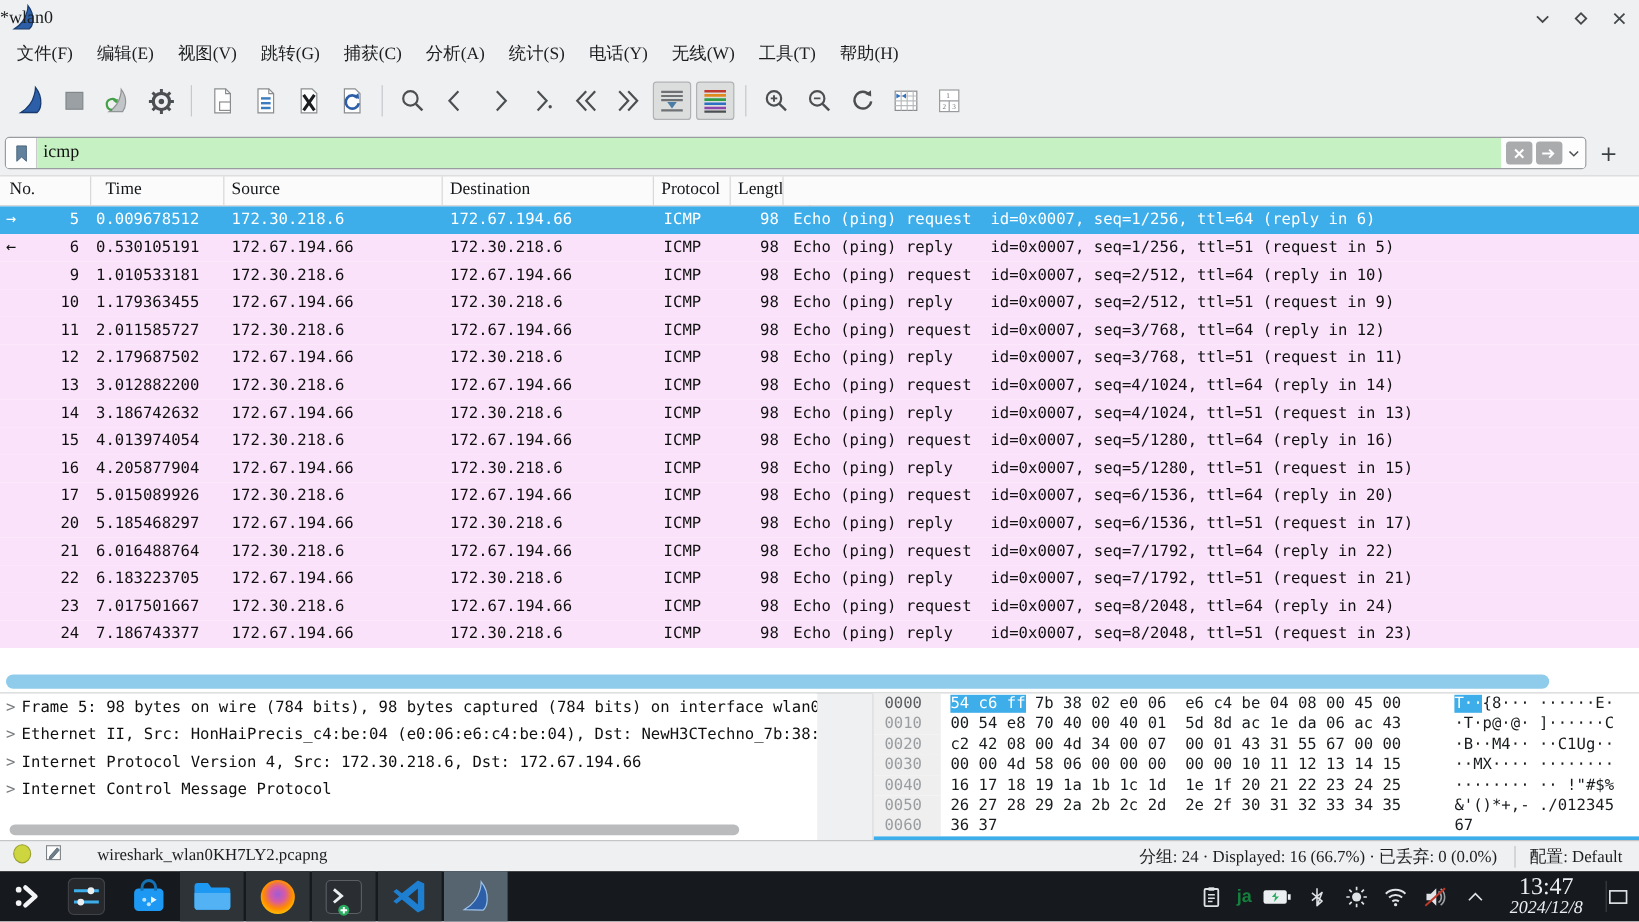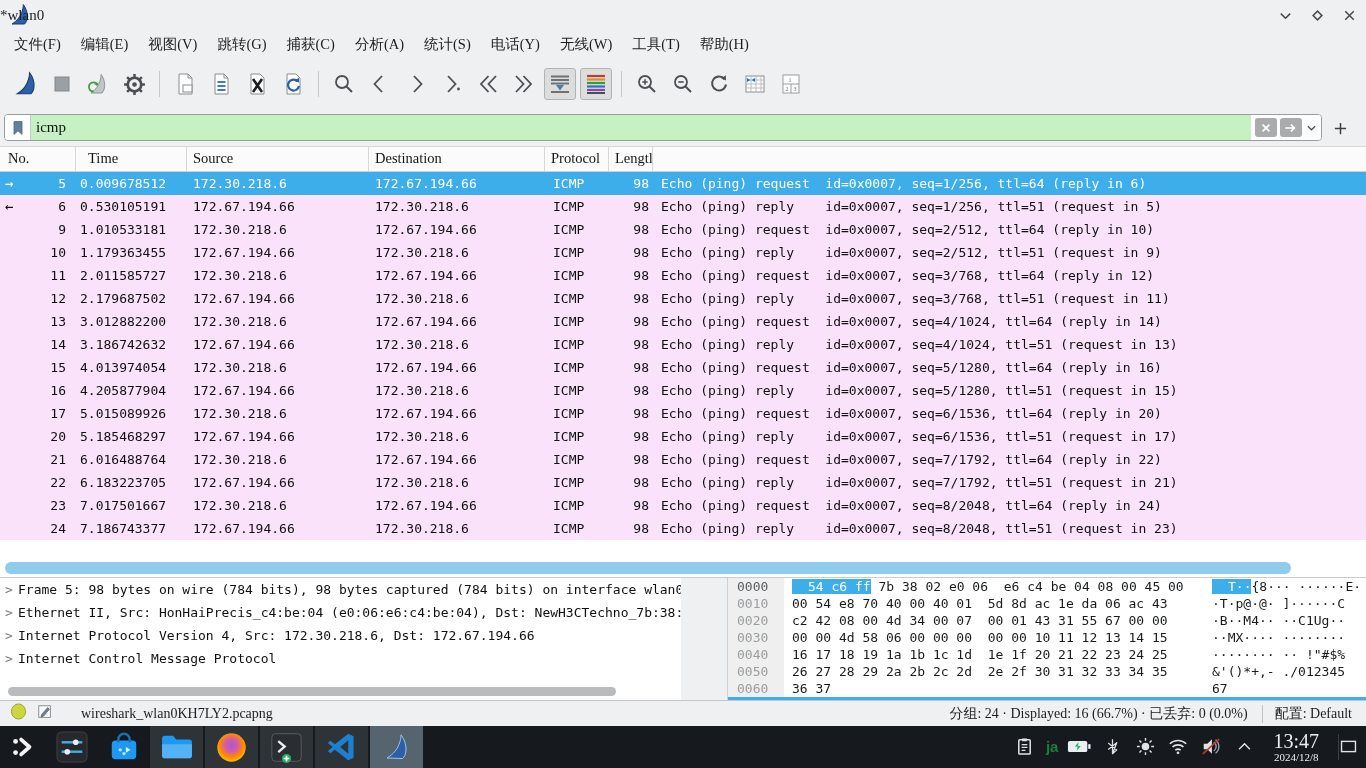--- a/index.html
+++ b/index.html
@@ -59,21 +59,21 @@
   #details { top:578px; left:0; width:681px; height:122px; background:#ffffff; font-family:"DejaVu Sans Mono","Liberation Mono",monospace; font-size:13px; color:#101010; overflow:hidden; }
   .dline { height:23px; line-height:23px; white-space:pre; overflow:hidden; display:flex; }
   .dline .chev { width:18px; text-align:center; color:#7a7d80; flex-shrink:0; }
   #details .dscroll { position:absolute; left:8px; top:109px; width:608px; height:9px; border-radius:5px; background:#b9bbbc; }
   #hexpane { top:578px; left:683px; width:683px; height:122px; background:#ffffff; border-left:1px solid #cfd1d2; font-family:"DejaVu Sans Mono","Liberation Mono",monospace; font-size:13px; overflow:hidden;margin-left:44px; }
   .hexrow { height:17px; line-height:17px; white-space:pre; display:flex; }
   .hx-off { width:56px; background:#efefef; color:#9a9da0; padding-left:9px; flex-shrink:0; }
   .hexrow.first .hx-off { color:#5a5d60; }
   .hx-bytes { padding-left:8px; color:#191c1e; }
   .hx-ascii { position:absolute; left:484px; color:#191c1e; }
-  .hl { background:#3daee9; color:#ffffff;padding-left:16px; }
+  .hl { background:#3daee9; color:#ffffff; }
   #hexpane .hexscroll { position:absolute; left:0; bottom:0; width:683px; height:3px; background:#3daee9; }
 
   
   #statusbar { top:700px; left:0; width:1366px; height:26px; background:#eff0f1; border-top:1px solid #c3c6c8; display:flex; align-items:center; font-size:14px; color:#1b1e20; }
   #statusbar .sb-left { display:flex; align-items:center; gap:10px; padding-left:10px; }
   #statusbar .fname { margin-left:18px; }
   #statusbar .sb-right { margin-left:auto; display:flex; align-items:center; }
   #statusbar .stats { padding:0 14px; }
   #statusbar .vsep { width:1px; height:18px; background:#c0c3c5; }
   #statusbar .profile { padding:0 14px 0 12px; }
@@ -82,21 +82,21 @@
   #taskbar { top:726px; left:0; width:1366px; height:42px; background:#16191d; display:flex; align-items:center; }
   .tb-launch { width:46px; height:42px; display:flex; align-items:center; justify-content:center; }
   .tb-pin { width:52px; height:42px; display:flex; align-items:center; justify-content:center; }
   .tb-task { width:53px; height:42px; display:flex; align-items:center; justify-content:center; background:#2e3338; margin-right:2px; }
   .tb-task.active { background:#566470; }
   .tray { margin-left:auto; display:flex; align-items:center; gap:9px; padding-right:8px; }
   .tray-ic { width:24px; height:24px; display:flex; align-items:center; justify-content:center; color:#dfe3e6; }
   .tray .ja { font-family:"Liberation Sans","DejaVu Sans",sans-serif; font-weight:bold; font-size:15px; color:#15803d; }
   .clock { text-align:center; color:#eceff1; line-height:1.05; padding:0 8px; }
   .clock .t { font-size:20px; }
-  .clock .d { font-size:11px; }
+  .clock .d { font-size:15px;font-style:italic; }
   .showdesk { width:20px; height:26px; border-left:1px solid #3a3f45; display:flex; align-items:center; justify-content:center; margin-left:2px; }
 </style>
 </head>
 <body>
 
 <div id="titlebar" class="abs">
   <span class="appicon">
     <svg viewBox="0 0 24 24" width="24" height="24">
         <path d="M4 21 C9 18 13 13 14.5 7 C15.2 4.5 15.3 2.6 15.3 1.6 C18 5 19.6 10 19.4 14 C19.2 17.5 17.8 20 16.5 21 Z" fill="#2d5fa8" stroke="#173a6e" stroke-width="1"></path>
       </svg>

